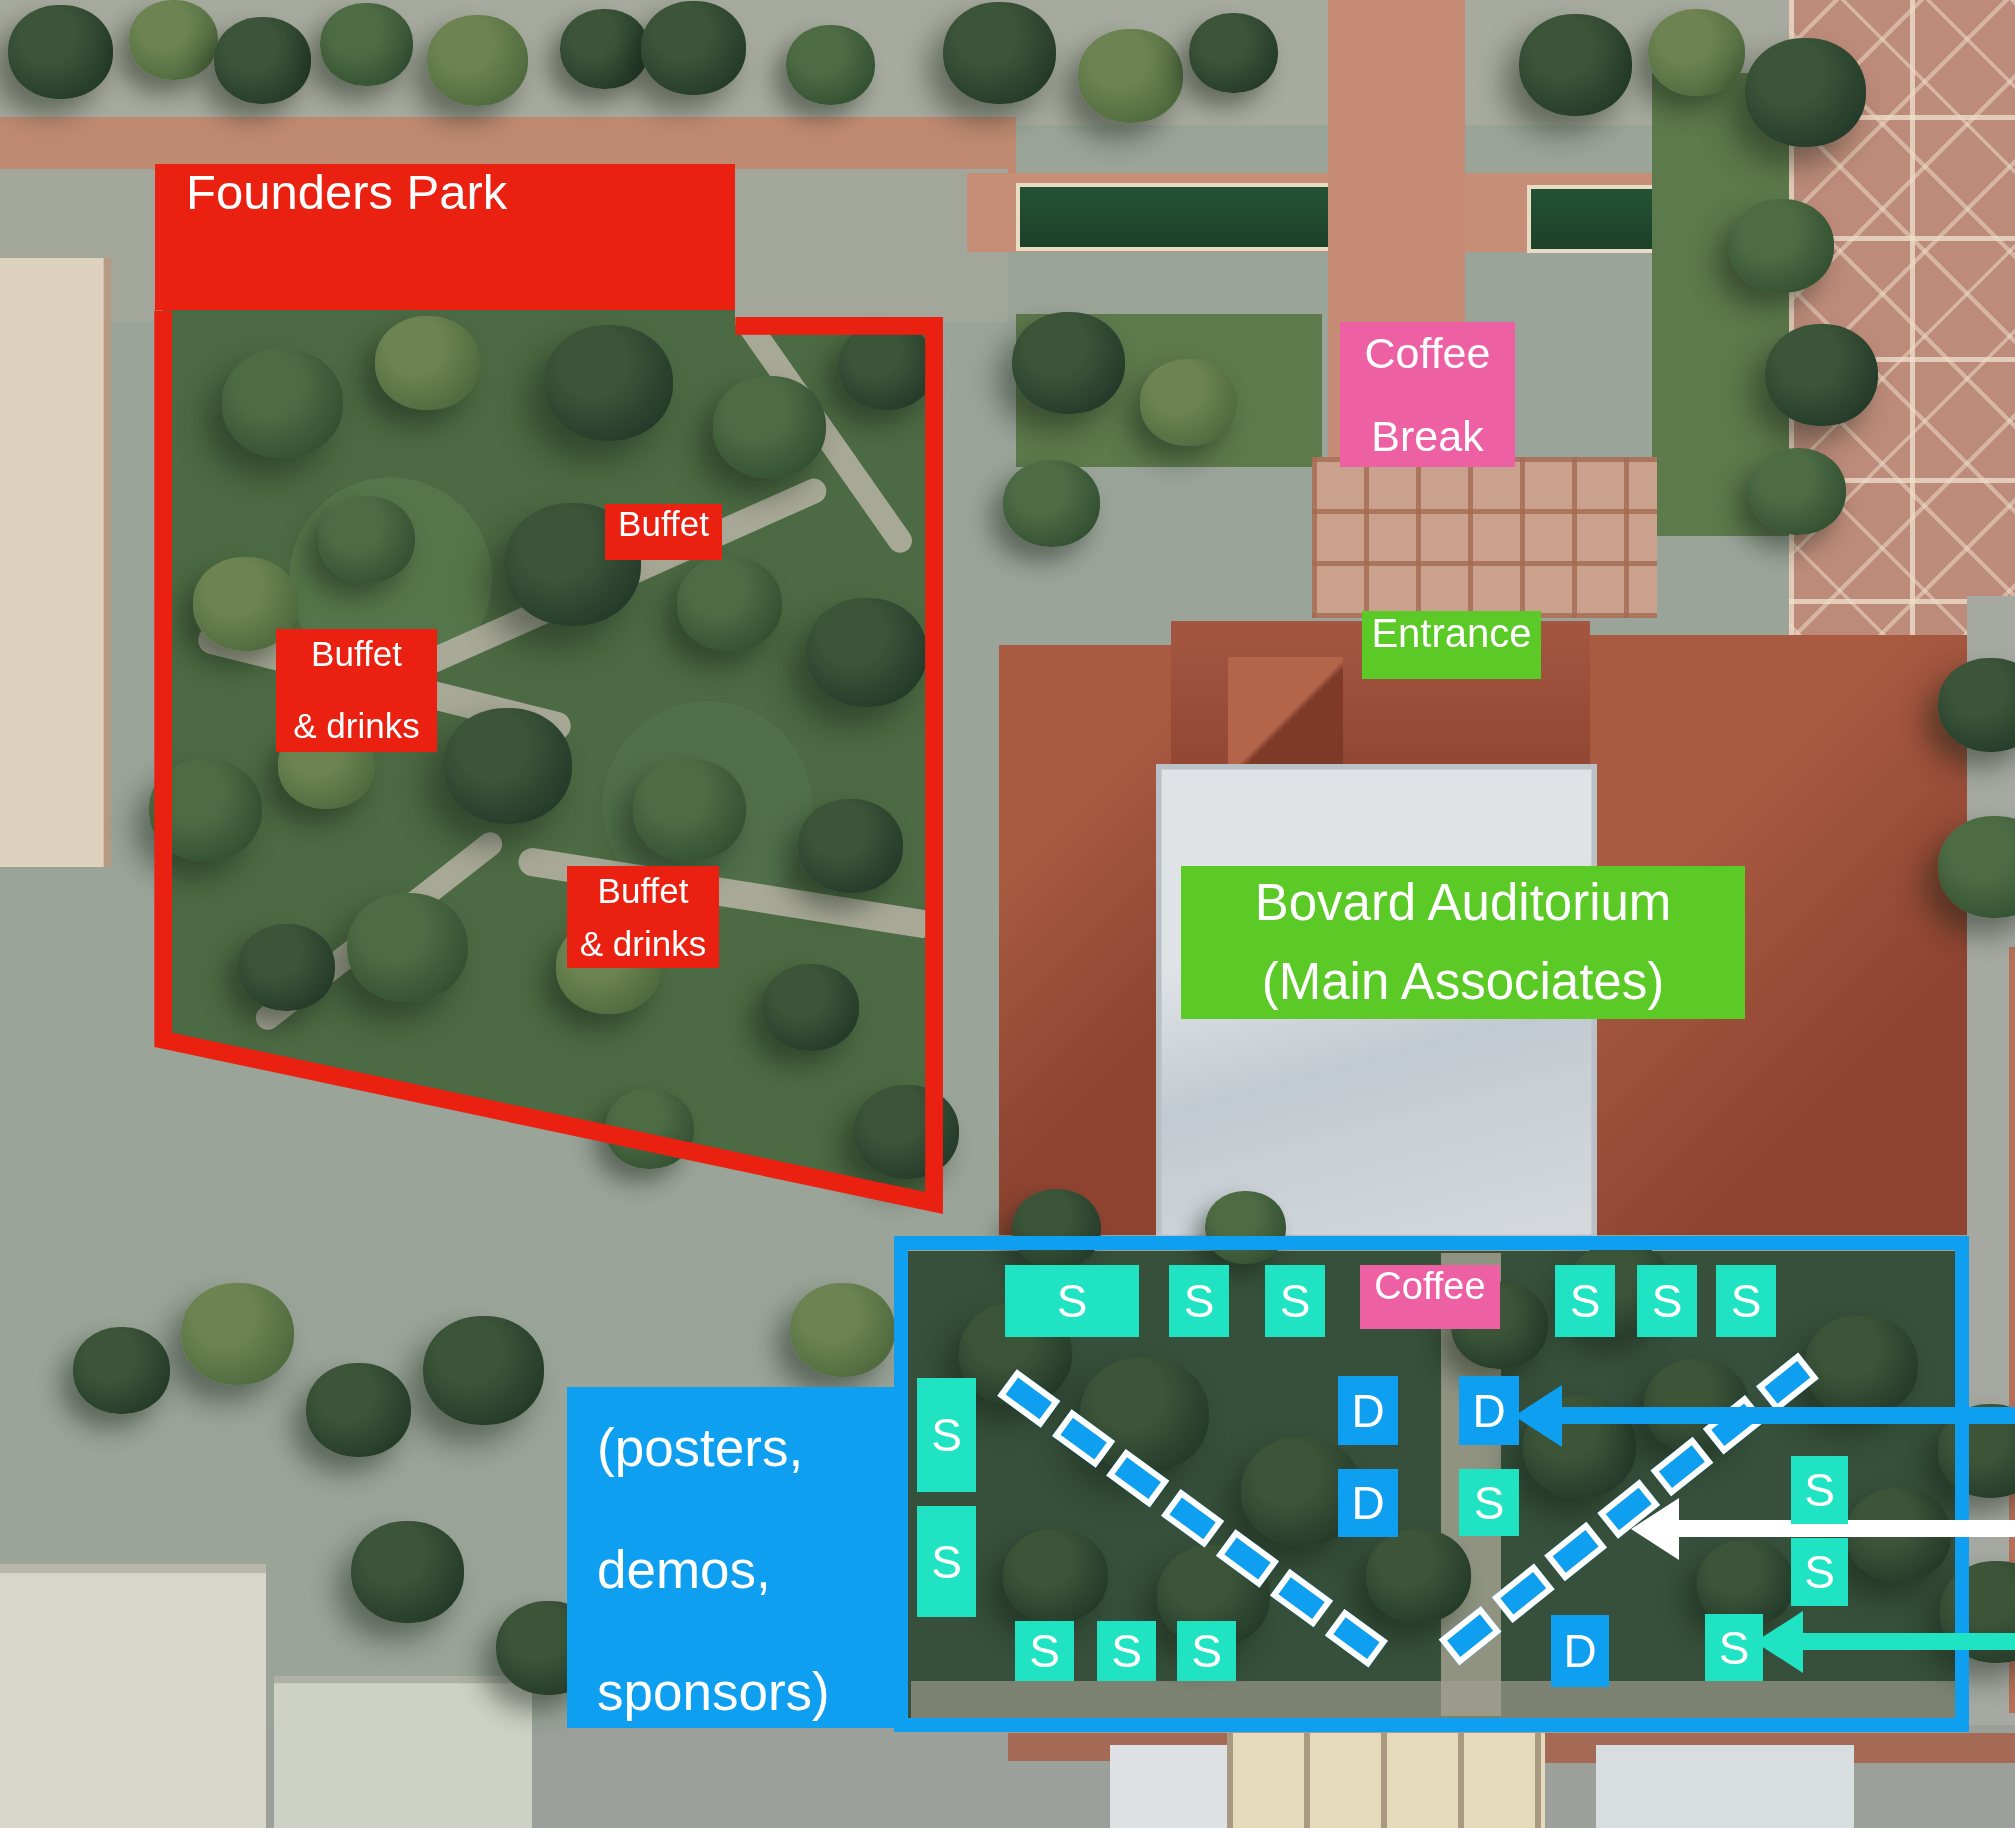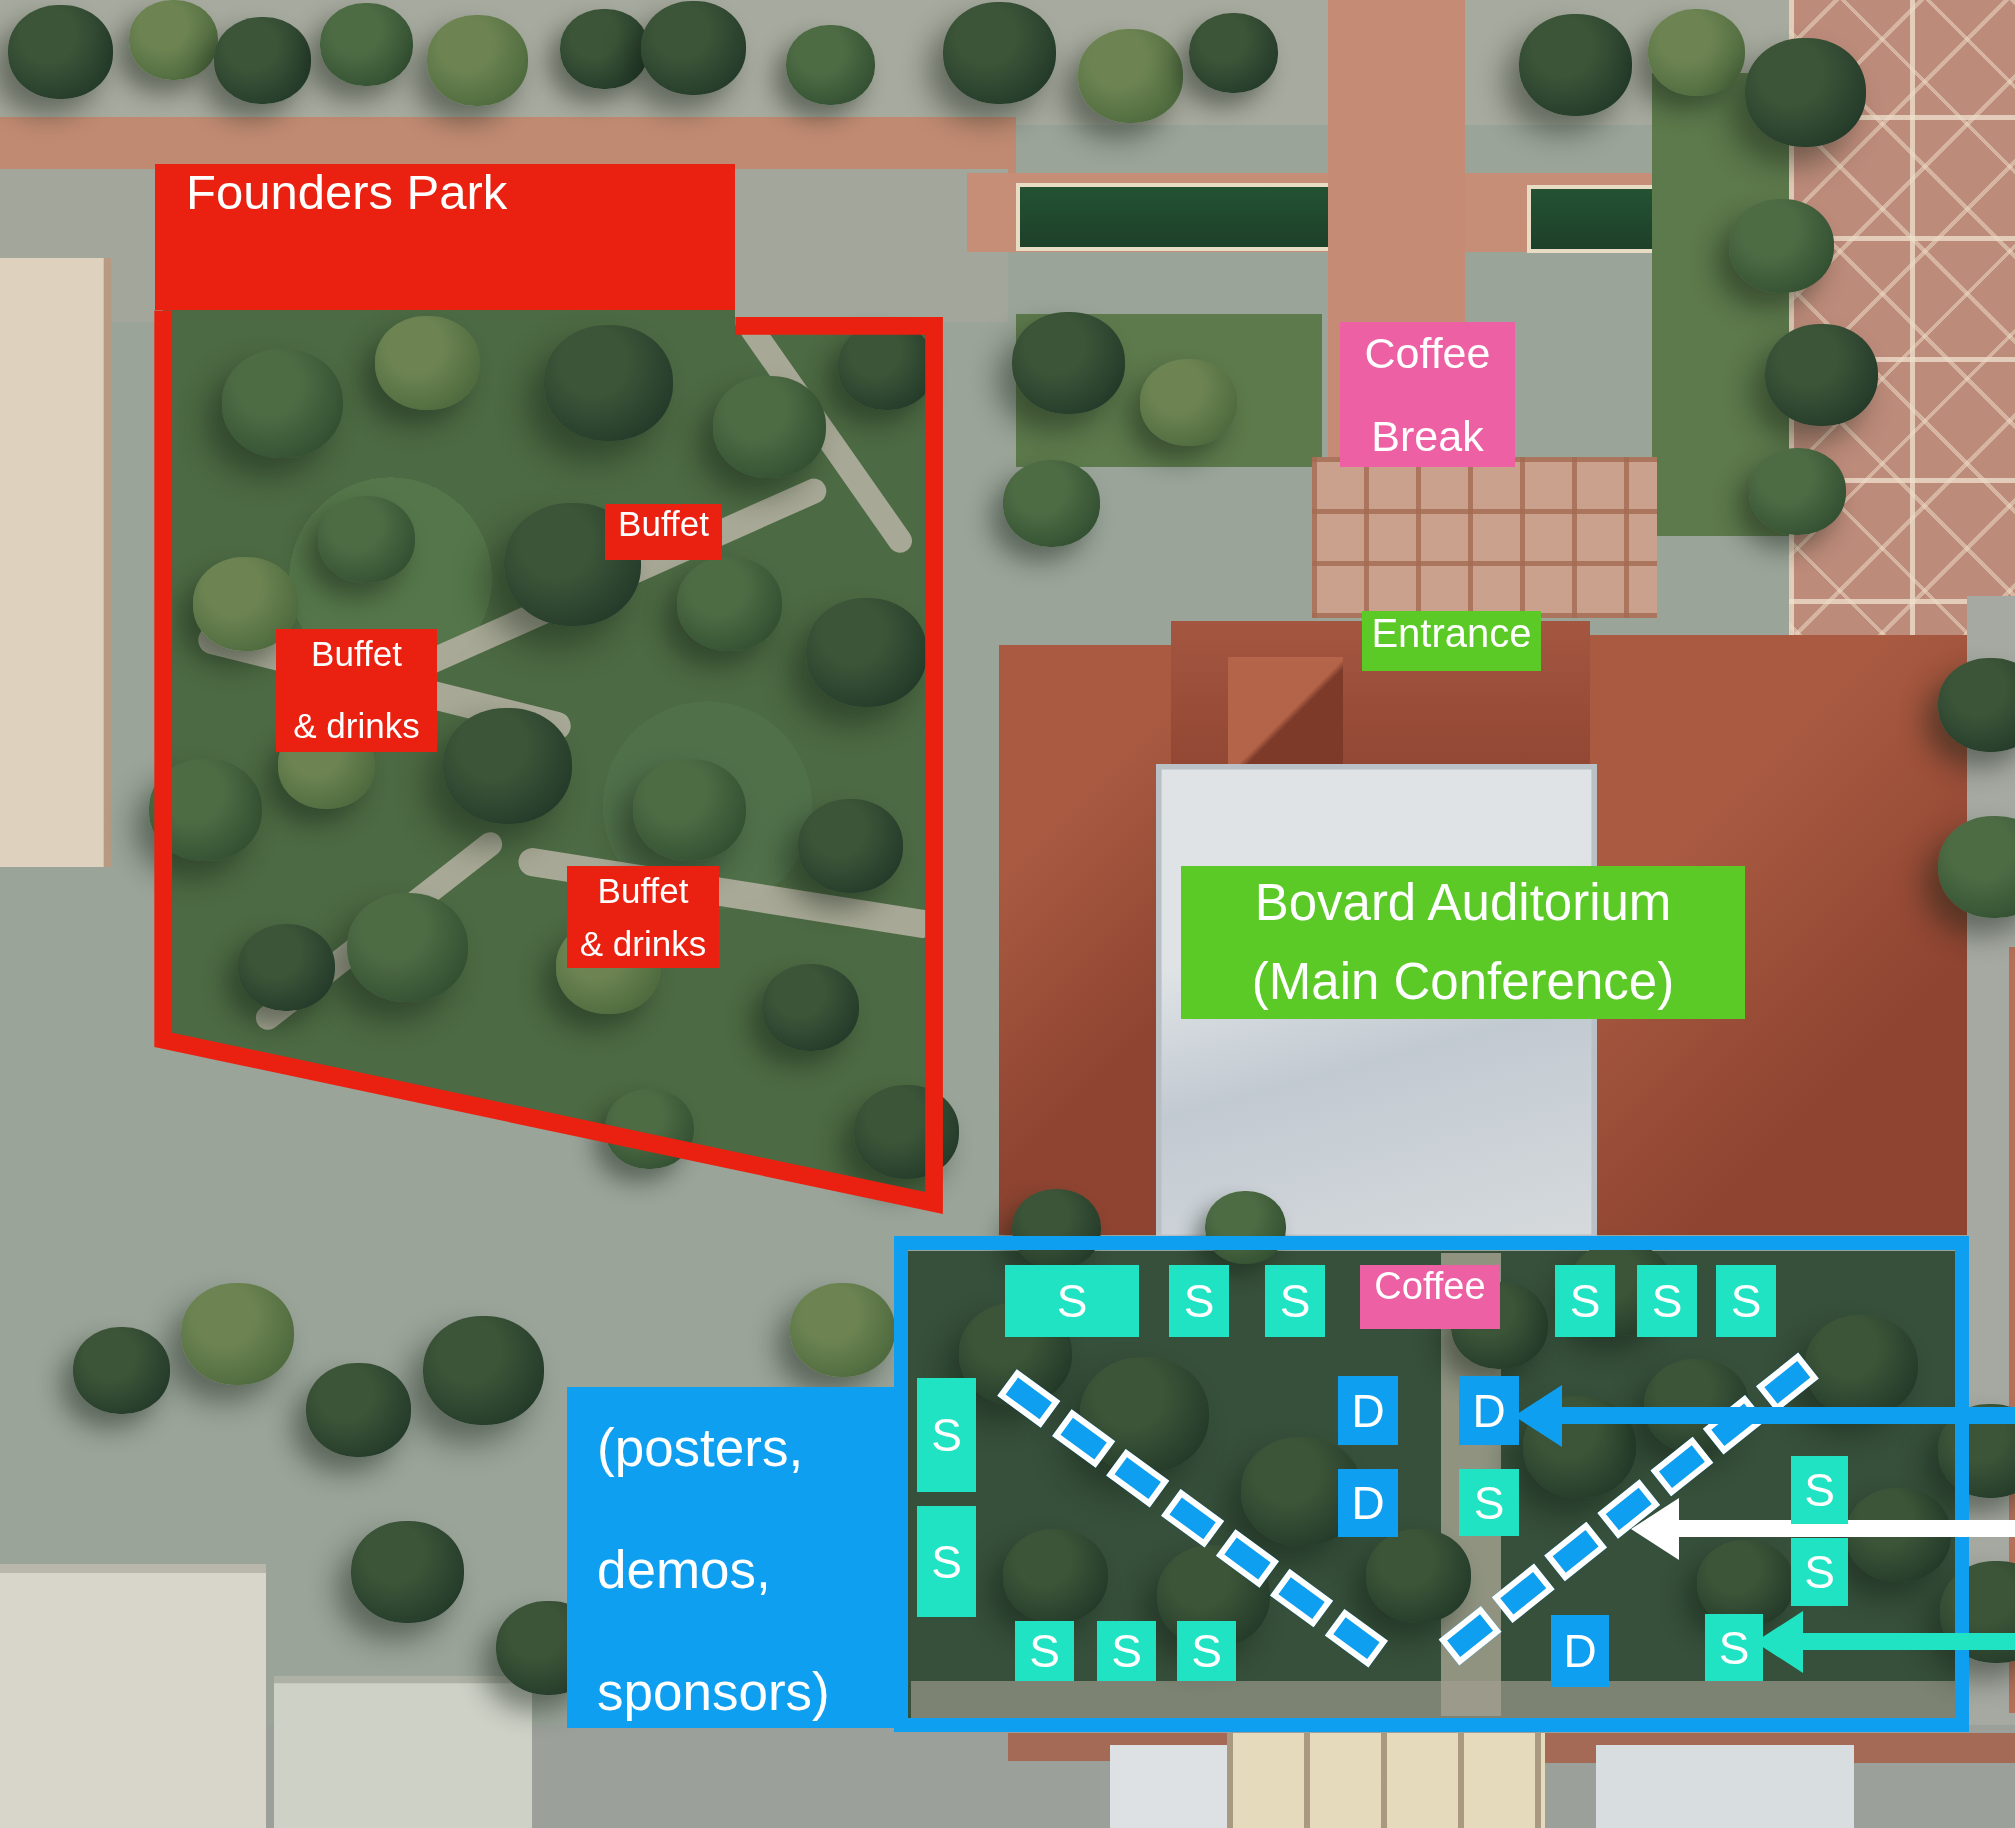--- a/index.html
+++ b/index.html
@@ -52,21 +52,21 @@
   .label{position:absolute;color:#fff;display:flex;flex-direction:column;justify-content:space-between;z-index:50;box-sizing:border-box;}
   .red{background:#ea2110;} .pinkbg{background:#ed61a4;} .greenbg{background:#5bc926;}
   .bluebg{background:#0f9ff0;} .tealbg{background:#1fe3c2;}
   .center{align-items:center;text-align:center;}
   #founders-label{left:155px;top:164px;width:580px;height:146px;padding-left:31px;}
   #founders-label .t1{font-size:49px;} #founders-label .t2{font-size:40px;margin-top:10.5px;}
   #buffet-1{left:605px;top:504px;width:117px;height:56px;font-size:35px;}
   #buffet-2{left:276px;top:629px;width:161px;height:123px;font-size:35px;line-height:1.45;}
   #buffet-3{left:567px;top:866px;width:152px;height:102px;font-size:35px;line-height:1.4;}
   #coffee-break{left:1340px;top:322px;width:175px;height:145px;font-size:43px;line-height:1.45;}
-  #entrance{left:1362px;top:611px;width:179px;height:60px;font-size:40px;}
+  #entrance{left:1362px;top:611px;width:179px;height:68px;font-size:40px;}
   #bovard-label{left:1181px;top:866px;width:564px;height:153px;font-size:51px;line-height:1.45;}
   #assoc-label{left:567px;top:1387px;width:328px;height:341px;padding:24px 0 0 30px;}
   #assoc-label .t1{font-size:48px;line-height:1.38;}
   #assoc-label .t2{font-size:53px;line-height:1.38;}
   #assoc-rect{left:894px;top:1236px;width:1075px;height:496px;border:14.5px solid #0f9ff0;box-sizing:border-box;z-index:30;background:transparent;}
   .booth{position:absolute;color:#fff;display:flex;align-items:center;justify-content:center;font-size:46px;z-index:45;}
   #coffee-station{left:1360px;top:1265px;width:140px;height:64px;font-size:38px;z-index:45;}
   .dash-arm{position:absolute;white-space:nowrap;line-height:0;z-index:38;transform-origin:0 50%;}
   .dash{display:inline-block;width:42px;height:21px;background:#0f9ff0;border:6px solid #fff;margin-right:13.7px;}
   .shaft{position:absolute;z-index:40;}
@@ -151,21 +151,21 @@
   </div>
   <div class="label pinkbg center" id="coffee-break">
     <div>Coffee</div>
     <div>Break</div>
   </div>
   <div class="label greenbg center" id="entrance">
     <div>Entrance</div>
   </div>
   <div class="label greenbg center" id="bovard-label">
     <div>Bovard Auditorium</div>
-    <div>(Main Conference)</div>
+    <div>(Main Associates)</div>
   </div>
   <div class="label bluebg" id="assoc-label">
     <div class="t2">(posters,</div>
     <div class="t2">demos,</div>
     <div class="t2">sponsors)</div>
   </div>
 
   <div class="booth tealbg" style="left:1005px;top:1265px;width:134px;height:72px;">S</div>
   <div class="booth tealbg" style="left:1169px;top:1265px;width:60px;height:72px;">S</div>
   <div class="booth tealbg" style="left:1265px;top:1265px;width:60px;height:72px;">S</div>

